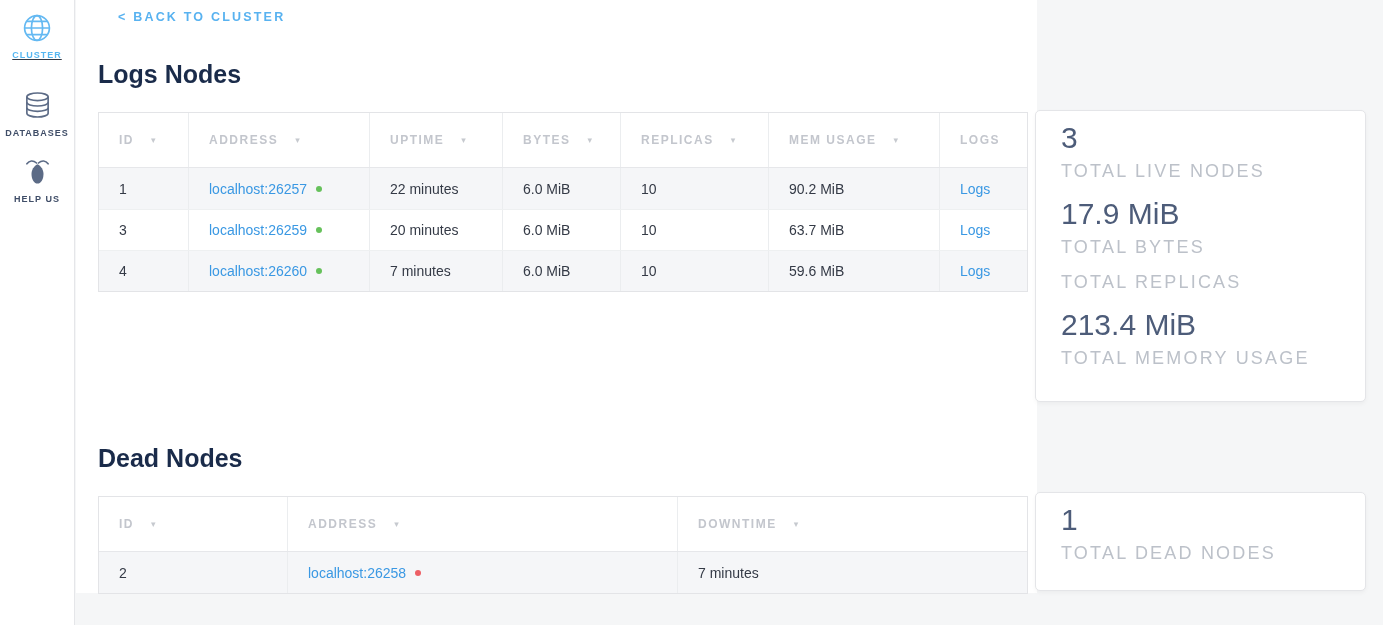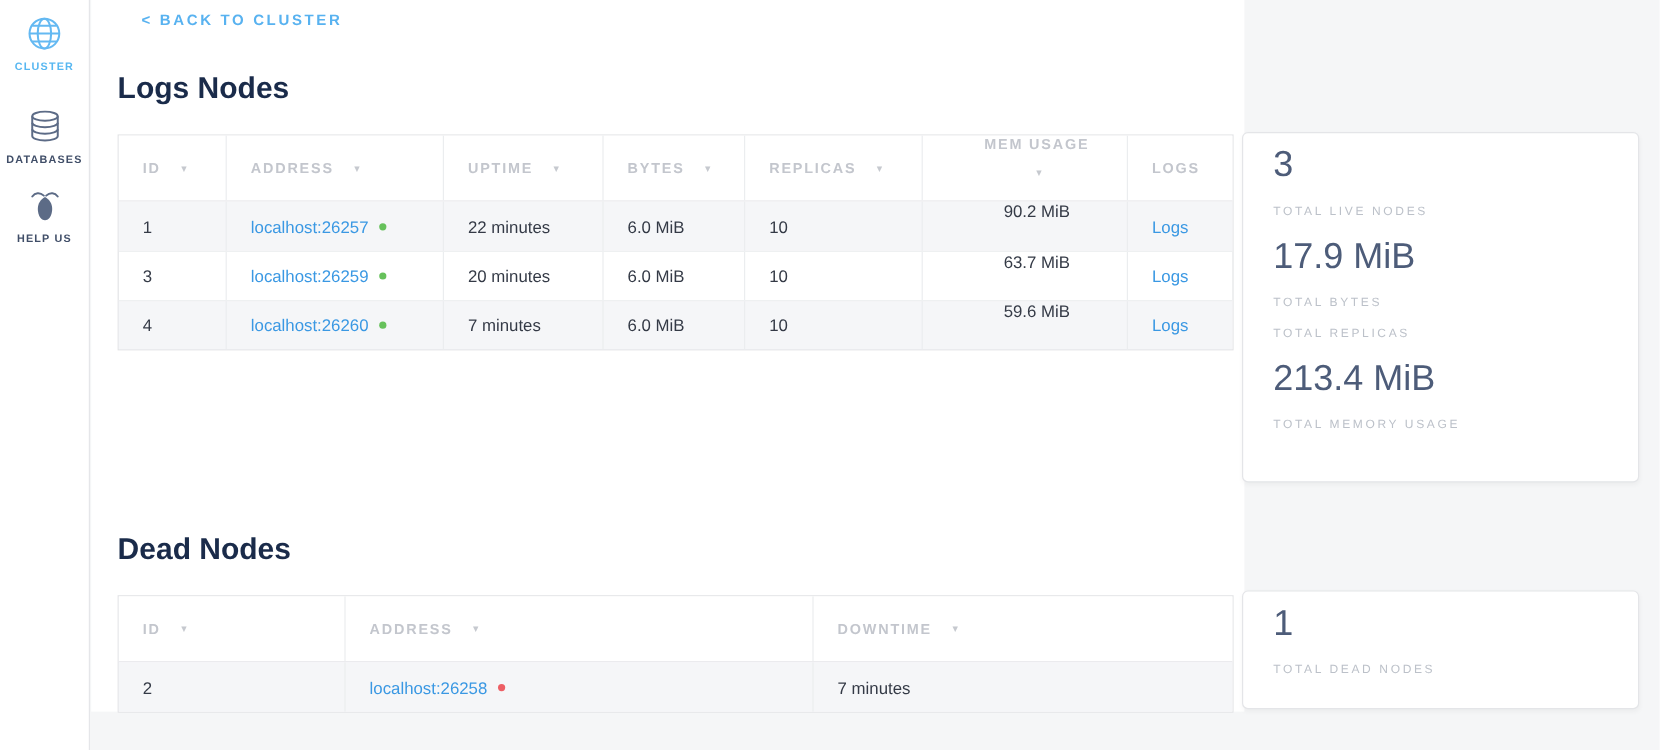--- a/index.html
+++ b/index.html
@@ -59,21 +59,21 @@
   }
   .th {
     font-size:12px; font-weight:700; letter-spacing:1.5px;
     color:#c3c6cd; text-transform:uppercase; cursor:pointer;gap:12px;
   }
   .td { font-size:14px; color:#343a46; }
   .th + .th, .td + .td { border-left:1px solid #ebedef; }
   .arrow { font-size:9px; margin-left:5px; color:#c6c9cf; }
   
   .lc0{width:89px;} .lc1{width:181px;} .lc2{width:133px;}
-  .lc3{width:118px;} .lc4{width:148px;} .lc5{width:171px;flex-direction:column;} .lc6{flex:1;}
+  .lc3{width:118px;} .lc4{width:148px;} .lc5{width:171px;} .lc6{flex:1;}
   
   .dc0{width:188px;} .dc1{width:390px;} .dc2{flex:1;}
   a.cell-link { color:#3a98e3; text-decoration:none; cursor:pointer; }
   .dot {
     display:inline-block; width:6px; height:6px; border-radius:50%;
     margin-left:9px;
   }
   .dot.green { background:#66c15b; }
   .dot.red   { background:#ed5f65; }
   
@@ -83,28 +83,28 @@
     box-shadow:0 2px 4px rgba(0,0,0,0.04);
     padding:9px 20px 0 25px; z-index:3;
   }
   #live-panel { top:110px; height:292px; }
   #dead-panel { top:492px; height:99px; }
   .stat { margin-bottom:14px; }
   .stat-value {
     font-size:30px; line-height:36px; color:#4d5c79; font-weight:400;
   }
   .stat-label {
-    font-size:10px; letter-spacing:2.2px; color:#bcc1c9; margin-top:15px;
+    font-size:18px; letter-spacing:2.2px; color:#bcc1c9; margin-top:5px;
   }
 </style>
 </head>
 <body>
 
 <aside class="sidebar">
-  <div class="nav-item active" style="top:13px;">
+  <div class="nav-item active" style="top:13px;text-decoration:underline;">
     <span class="icon">
       <svg viewBox="0 0 30 30" width="30" height="30" fill="none" stroke="#64b9f2" stroke-width="1.7">
         <circle cx="15" cy="15" r="12.4"></circle>
         <ellipse cx="15" cy="15" rx="5.6" ry="12.4"></ellipse>
         <path d="M2.6 15 H27.4 M4.8 8.4 H25.2 M4.8 21.6 H25.2"></path>
       </svg>
     </span>
     <span class="nav-label">CLUSTER</span>
   </div>
   <div class="nav-item" style="top:91px;">

